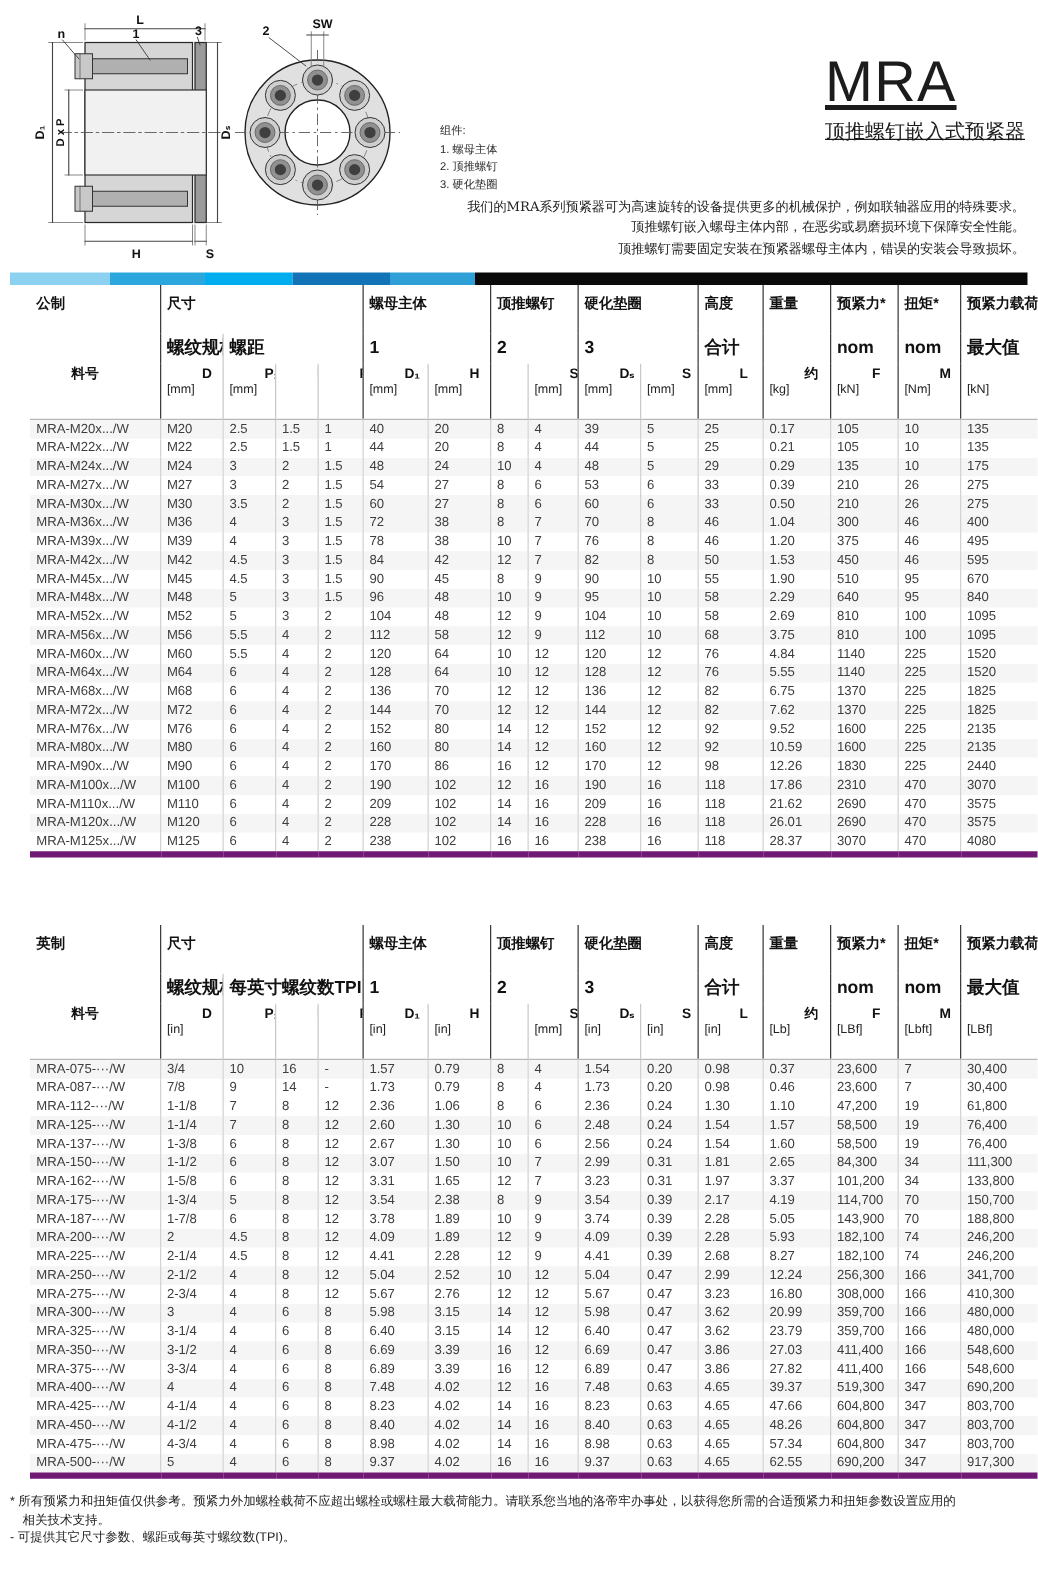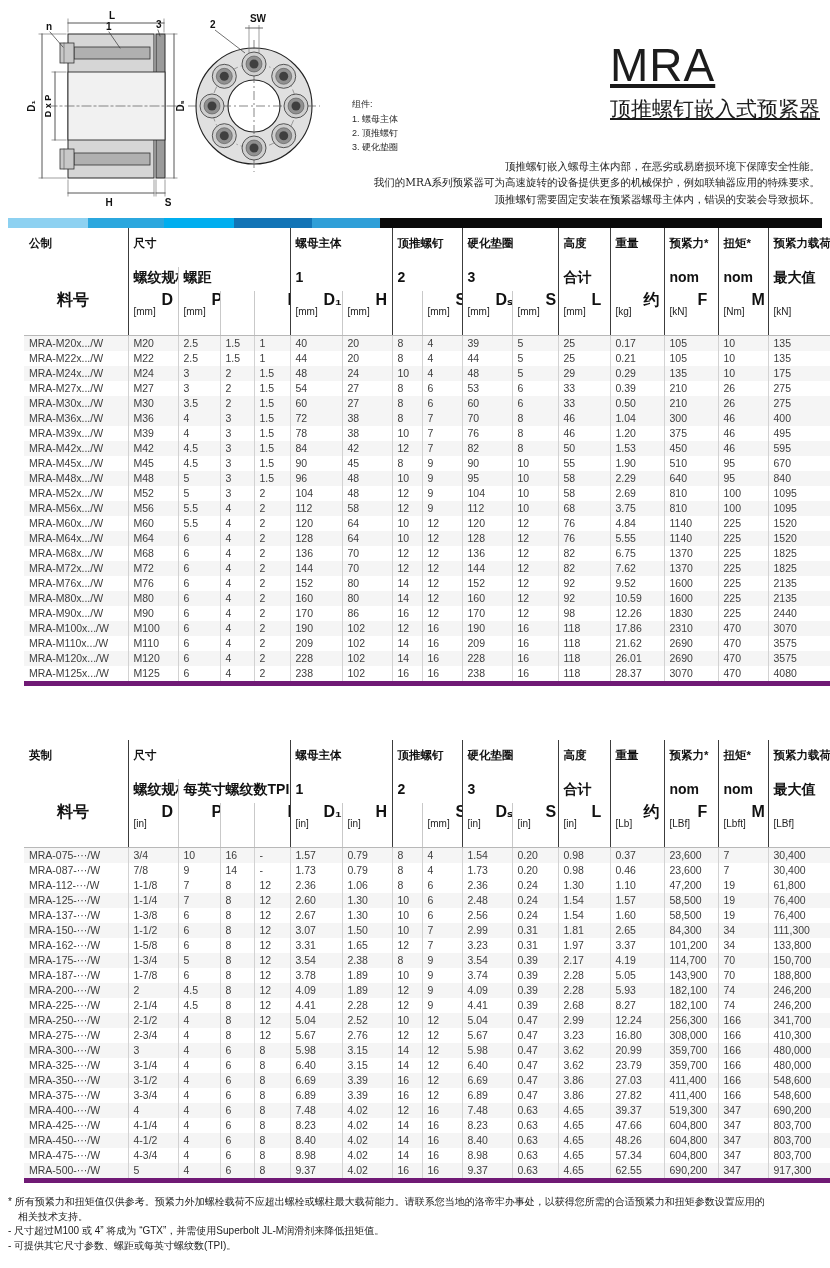--- a/index.html
+++ b/index.html
@@ -6,35 +6,35 @@
   body{width:830px;height:1268px;font-family:"Liberation Sans","DejaVu Sans",sans-serif;color:#1a1a1a;overflow:hidden;}
   .page{position:relative;width:830px;height:1268px;}
 
   
   .top{position:relative;height:218px;}
   .drawing-wrap{position:absolute;left:6px;top:6px;width:420px;height:205px;}
   .legend{position:absolute;left:318px;top:92px;font-size:9px;line-height:1.55;color:#2b2b2b;margin-left:28px;}
   .legend div[data-name="legend-title"]{margin-bottom:1px;}
   .titleblock{position:absolute;right:10px;top:42px;text-align:left;text-decoration:underline;}
   .product{font-size:46px;line-height:1;letter-spacing:1px;color:#1c1c1c;}
-  .subtitle{font-size:21px;margin-top:7px;color:#1c1c1c;}
+  .subtitle{font-size:16px;margin-top:7px;color:#1c1c1c;}
   .desc{position:absolute;right:10px;top:158px;text-align:right;font-family:"DejaVu Serif","Liberation Serif",serif;font-size:10.5px;line-height:1.55;color:#222;}
 
   
   .bar{display:flex;height:10px;margin:0 8px;}
   .bar div{height:10px;}
 
   
   table.spec{border-collapse:collapse;table-layout:fixed;margin:0 24px;width:814px;}
   table.spec th,table.spec td{text-align:left;vertical-align:top;white-space:nowrap;overflow:hidden;}
   table.spec th{font-weight:bold;color:#111;}
   .hr0 th{height:30px;padding:9px 5px 0;font-size:11.5px;line-height:12px;white-space:normal;}
   .hr1 th{height:22px;padding:2px 5px 0;font-size:14px;}
   .hr2 th{height:42px;padding:2px 5px 0;border-bottom:1px solid #b8b8b8;}
-  .hr2 .hl{font-size:16px;line-height:13px;min-height:13px;padding-left:28px;}
+  .hr2 .hl{font-size:11px;line-height:13px;min-height:13px;padding-left:28px;}
   .hu{font-weight:normal;font-size:10px;line-height:12px;color:#222;}
   th.g{border-left:1px solid #3c3c3c;}
   th.i{border-left:1px solid #c9c9c9;}
   th.ctr{text-align:center;}
   tbody td{padding:1px 5px;font-size:10.5px;line-height:13px;color:#3d3d3d;}
   tbody td.bd{border-left:1px solid #d2d2d2;}
   tbody tr.alt{background:#f5f5f5;}
   table.spec tbody tr:last-child td{border-bottom:5px solid #701a75;}
   #imperial-table{margin-top:54px;}
 
@@ -173,22 +173,22 @@
         <div data-name="legend-item">2. 顶推螺钉</div>
         <div data-name="legend-item">3. 硬化垫圈</div>
       </div>
     </div>
 
     <div class="titleblock" data-name="title-block">
       <div class="product" data-name="product-name">MRA</div>
       <div class="subtitle" data-name="product-subtitle">顶推螺钉嵌入式预紧器</div>
     </div>
     <div class="desc" data-name="product-description">
+        <div data-name="text-line">我们的MRA系列预紧器可为高速旋转的设备提供更多的机械保护，例如联轴器应用的特殊要求。</div>
         <div data-name="text-line">顶推螺钉嵌入螺母主体内部，在恶劣或易磨损环境下保障安全性能。</div>
-        <div data-name="text-line">我们的MRA系列预紧器可为高速旋转的设备提供更多的机械保护，例如联轴器应用的特殊要求。</div>
         <div data-name="text-line">顶推螺钉需要固定安装在预紧器螺母主体内，错误的安装会导致损坏。</div>
       </div>
   </div>
 
   <div class="bar" data-name="accent-bar">
       <div data-name="accent-bar-segment" style="background: rgb(141, 209, 241); width: 80px;"></div>
       <div data-name="accent-bar-segment" style="background: rgb(43, 167, 222); width: 76px;"></div>
       <div data-name="accent-bar-segment" style="background: rgb(0, 174, 239); width: 70px;"></div>
       <div data-name="accent-bar-segment" style="background: rgb(18, 116, 182); width: 78px;"></div>
       <div data-name="accent-bar-segment" style="background: rgb(47, 159, 216); width: 68px;"></div>
@@ -1307,17 +1307,16 @@
           <td class="bd" data-name="spec-value">62.55</td>
           <td class="bd" data-name="spec-value">690,200</td>
           <td class="bd" data-name="spec-value">347</td>
           <td class="bd" data-name="spec-value">917,300</td>
         </tr>
       </tbody>
     </table>
 
   <div class="footnotes" data-name="footnotes">
       <div data-name="text-line">* 所有预紧力和扭矩值仅供参考。预紧力外加螺栓载荷不应超出螺栓或螺柱最大载荷能力。请联系您当地的洛帝牢办事处，以获得您所需的合适预紧力和扭矩参数设置应用的相关技术支持。</div>
-      <div data-name="text-line">- 尺寸超过M100 或 4” 将成为 “GTX”，并需使用Superbolt JL-M润滑剂来降低扭矩值。</div>
       <div data-name="text-line">- 可提供其它尺寸参数、螺距或每英寸螺纹数(TPI)。</div>
     </div>
 
 </div>
 
 </body></html>

